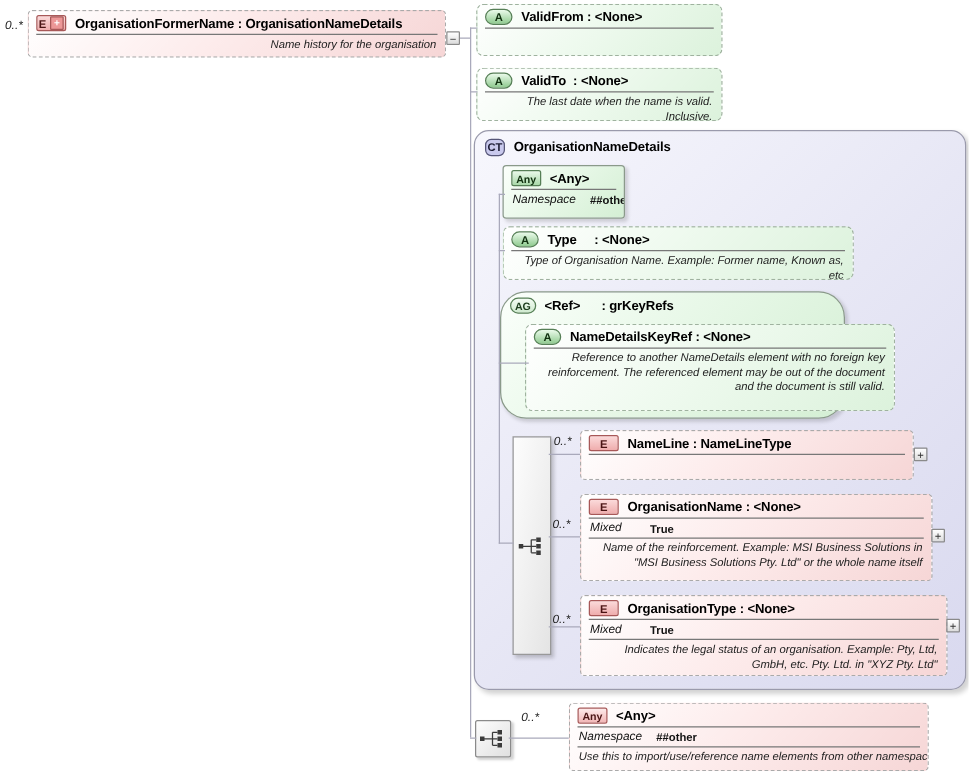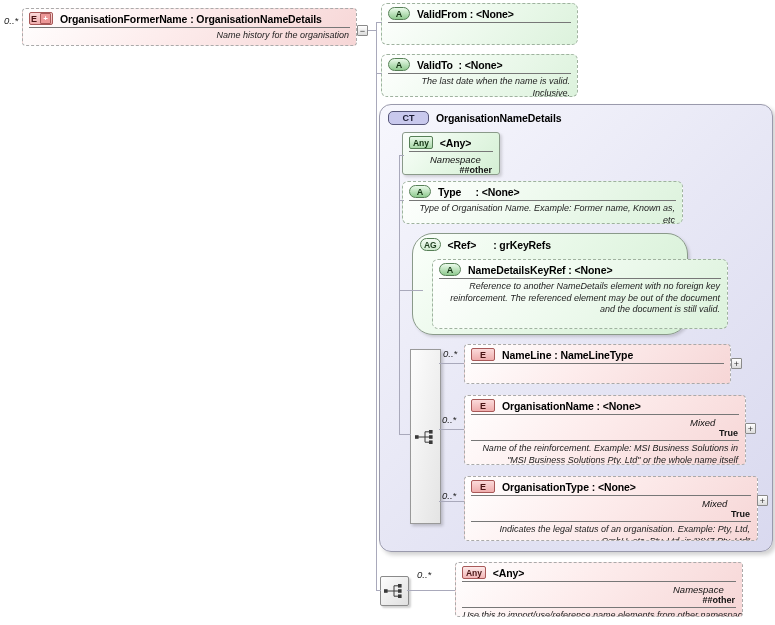--- a/index.html
+++ b/index.html
@@ -25,21 +25,21 @@
   .ct-box {
     background:linear-gradient(135deg,#f7f7fd 0%,#e7e7f5 50%,#d9d9ef 100%);
     border:1px solid #9a9aac; border-radius:12px;
     box-shadow:3px 3px 4px rgba(0,0,0,0.18);
   }
 
   .t { display:flex; align-items:center; padding:3px 6px 2px 6px;
        font-size:10.5px; font-weight:bold; color:#000; white-space:pre; letter-spacing:-0.1px; }
   .sep { border-top:1px solid #777; margin:0 6px; height:0; }
   .desc { padding:2px 7px 2px 7px; font-size:9px; font-style:italic; color:#222; line-height:1.3;text-align:right; }
-  .kv { display:flex; padding:2px 7px 0 7px; font-size:9.5px; color:#111; align-items:flex-end;flex-direction:column; }
+  .kv { display:flex; padding:2px 7px 0 7px; font-size:9.5px; color:#111; align-items:center; }
   .kv .k { font-style:italic; width:62px; flex:none; }
   .kv.mixed .k { width:48px; }
   .kv .v { font-weight:bold; font-size:9px; }
 
   .ic { display:inline-flex; align-items:center; justify-content:center;
         font-weight:bold; margin-right:7px; flex:none; box-sizing:border-box; font-style:normal; }
   .ic-e { width:24px; height:13px; background:linear-gradient(#fbdada,#efadad);
           border:1px solid #a85858; color:#4a1414; font-size:9px; border-radius:2px; }
   .ic-e .plusbit { display:inline-flex; align-items:center; justify-content:center;
           width:9px; height:9px; margin-left:3px; background:#ec9797; border:1px solid #a85858;
@@ -47,21 +47,21 @@
   .ic-a { width:22px; height:13px; border-radius:7px;
           background:linear-gradient(#eafaea 0%,#8fca8f 100%);
           border:1px solid #567f56; color:#10300f; font-size:9px; }
   .ic-any { padding:0 3px; height:13px; border-radius:2px;
           background:linear-gradient(#eafaea,#a9d8a9); border:1px solid #567f56;
           color:#10300f; font-size:8.5px; }
   .ic-any.pink { background:linear-gradient(#fdeaea,#f2b6b6); border-color:#a85858; color:#4a1414; }
   .ic-ag { padding:0 3px; height:13px; border-radius:7px;
           background:linear-gradient(#f4fcf4,#cfeacf); border:1px solid #567f56;
           color:#1d3d1d; font-size:8.5px; }
-  .ic-ct { width:41px; height:14px; border-radius:5px; background:#c9c9ed;
+  .ic-ct { width:16px; height:14px; border-radius:5px; background:#c9c9ed;
           border:1px solid #565678; color:#1b1b33; font-size:9px; }
 
   .hl, .vl { position:absolute; background:#a9a9bb; z-index:3; }
   .hl { height:1px; } .vl { width:1px; }
 
   .pm { position:absolute; width:11px; height:11px; z-index:4;
         background:linear-gradient(#ffffff,#dcdcdc); border:1px solid #8a8a8a;
         display:flex; align-items:center; justify-content:center;
         font-size:9px; color:#333; box-sizing:border-box; border-radius:1px; }
   .card { position:absolute; font-size:9.5px; font-style:italic; color:#222; z-index:2; }
@@ -145,21 +145,21 @@
 
   <div class="node green-dashed" style="left:402px; top:181px; width:281px; height:43px; z-index:2;">
     <div class="t">
       <span class="ic ic-a">A</span>
       <span>Type     : &lt;None&gt;</span>
     </div>
     <div class="sep"></div>
     <div class="desc">Type of Organisation Name. Example: Former name, Known as, etc</div>
   </div>
 
-  <div class="node green-solid" style="left:412px; top:233px; width:276px; height:102px; z-index:2; overflow:visible;border-radius:21px;">
+  <div class="node green-solid" style="left:400px; top:233px; width:276px; height:102px; z-index:2; overflow:visible;border-radius:21px;">
     <div class="t" style="padding:4px 7px 2px 7px;">
       <span class="ic ic-ag">AG</span>
       <span>&lt;Ref&gt;      : grKeyRefs</span>
     </div>
     <div class="node green-dashed" style="left:19px; top:25px; width:296px; height:70px;">
       <div class="t">
         <span class="ic ic-a">A</span>
         <span>NameDetailsKeyRef : &lt;None&gt;</span>
       </div>
       <div class="sep"></div>

